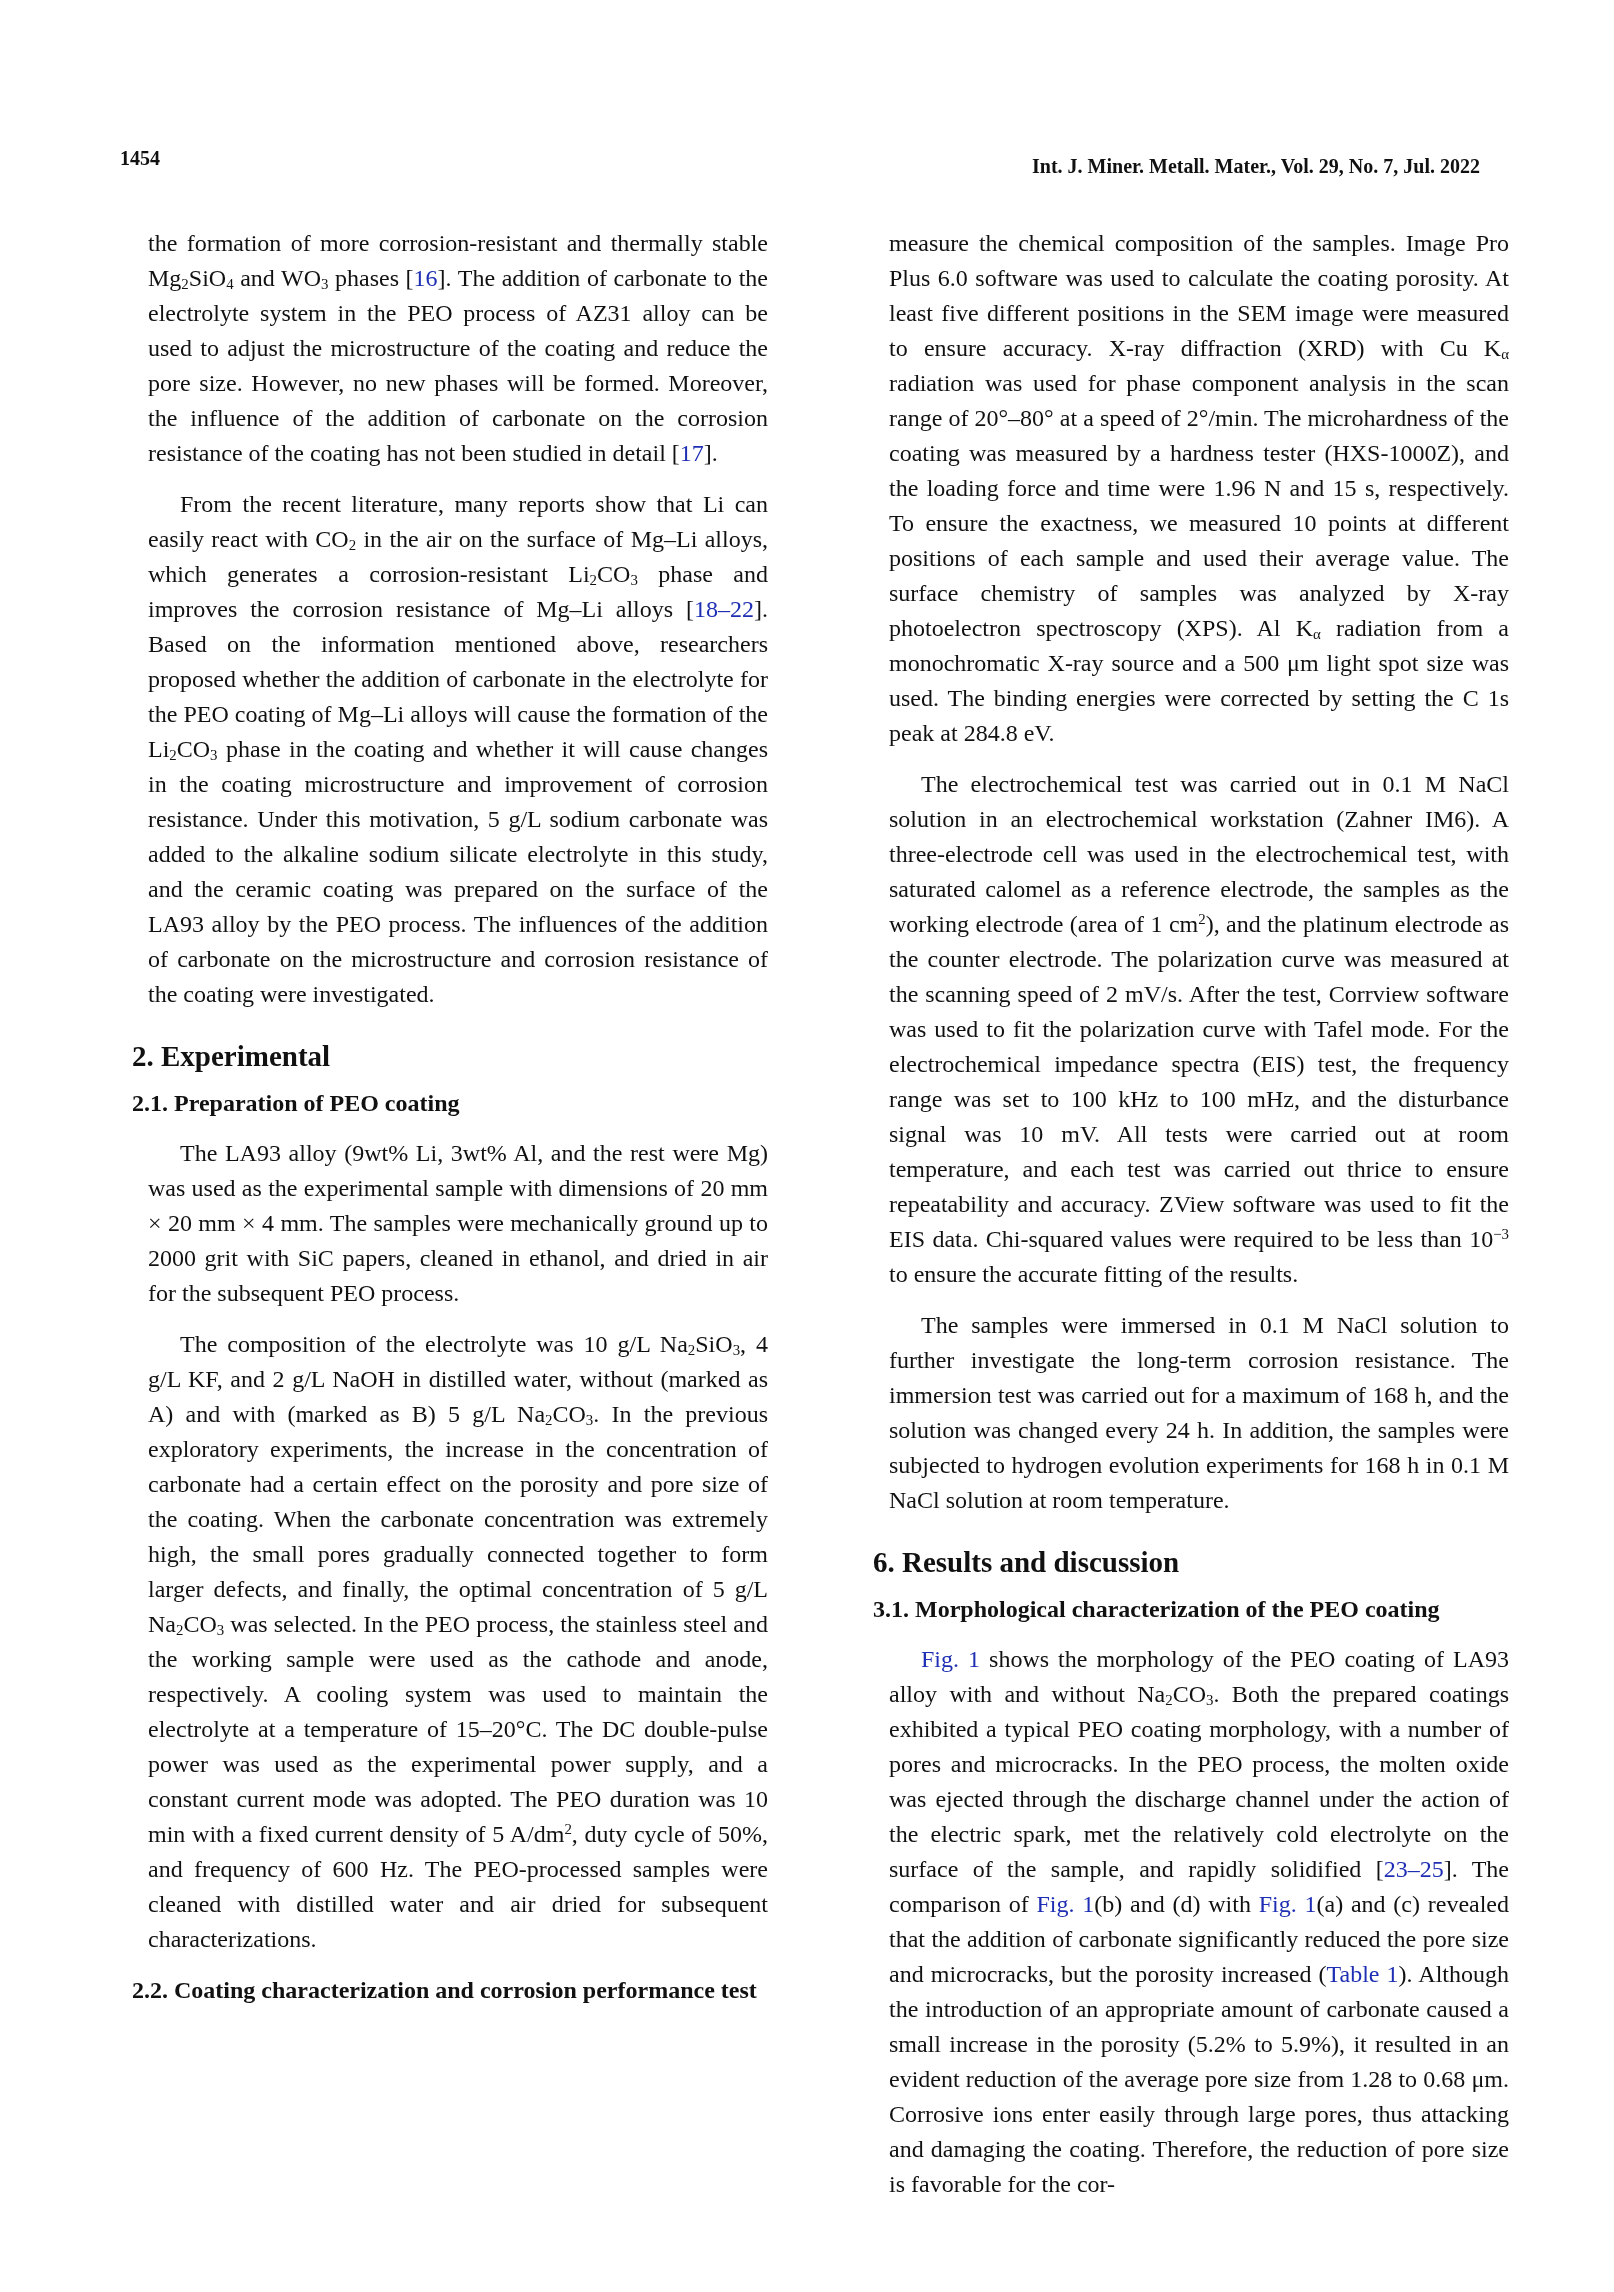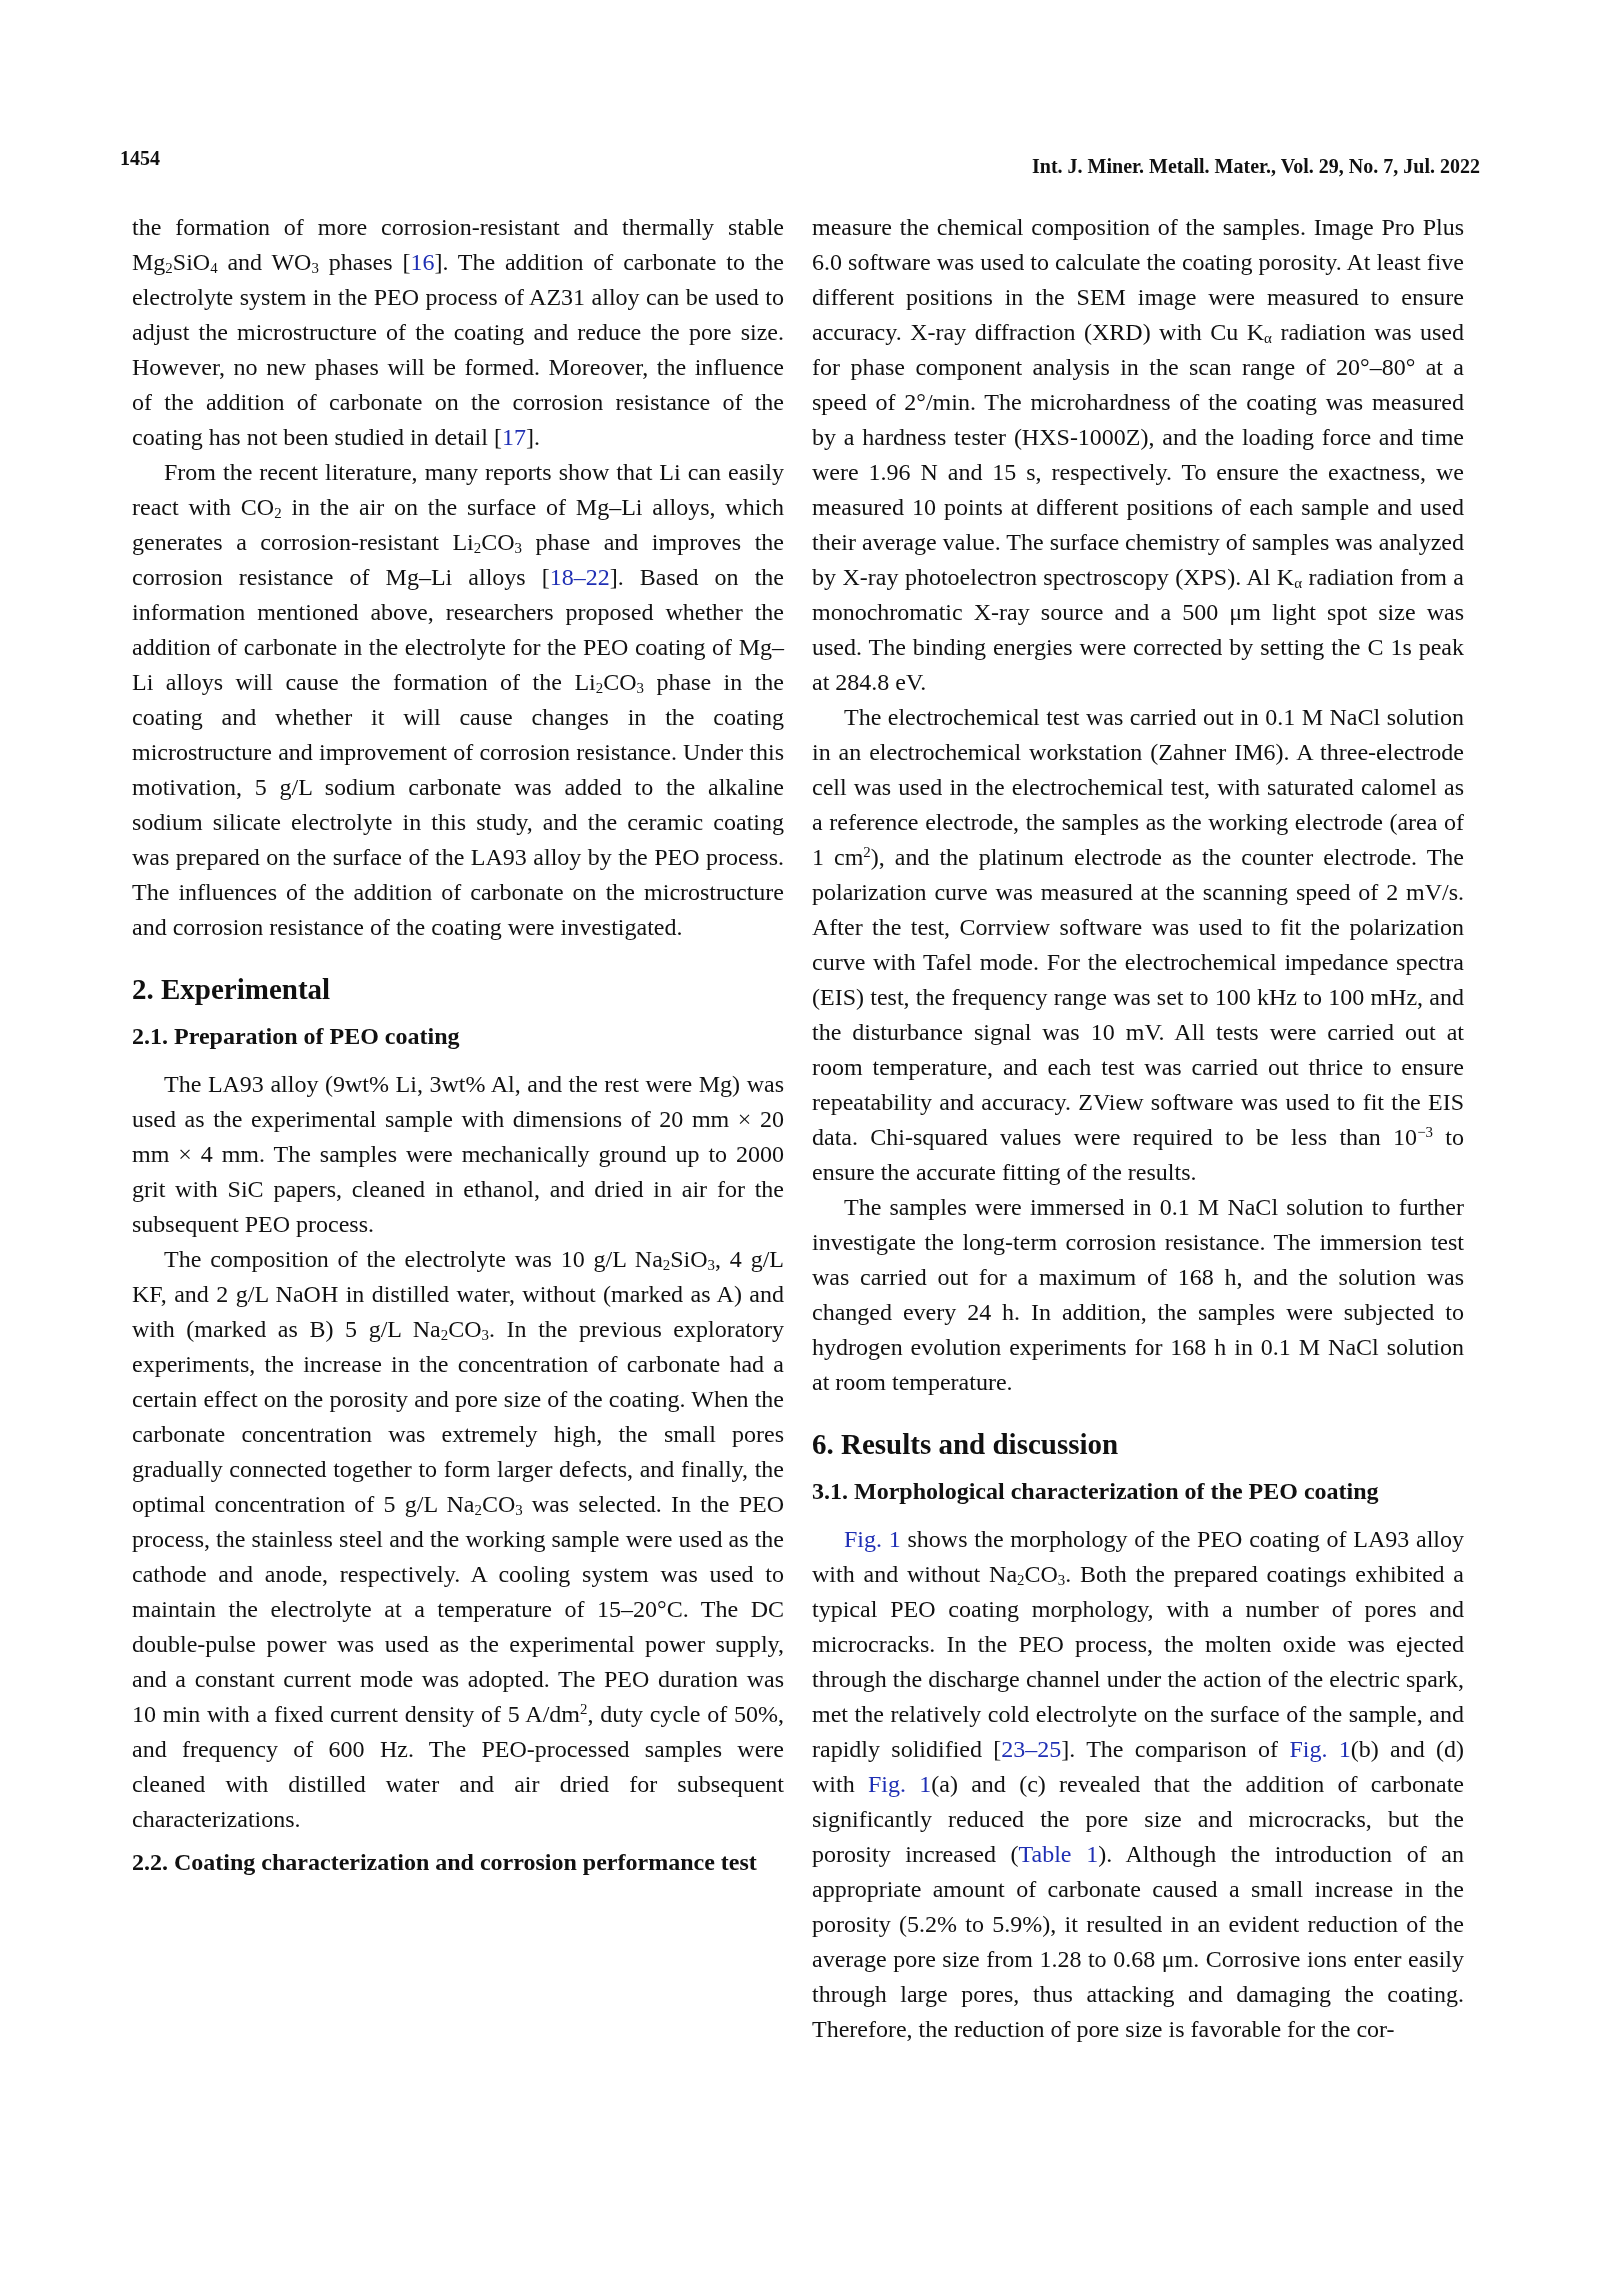--- a/index.html
+++ b/index.html
@@ -4,22 +4,22 @@
 <style>
   html, body { margin: 0; padding: 0; background: #ffffff; }
   body { width: 1614px; height: 2293px; position: relative; overflow: hidden;
          font-family: "Liberation Serif", "DejaVu Serif", serif; color: #111; }
   .header { position: absolute; top: 147px; left: 120px; width: 1360px; height: 33px;
             font-weight: bold; font-size: 20px; }
   .header .pn { position: absolute; left: 0; top: 0; }
   .header .jr { position: absolute; right: 0; top: 8px; }
   .col { position: absolute; top: 210px; width: 652px; font-size: 24px; line-height: 35px; text-align: justify; hyphens: none; }
   .col.left { left: 132px; }
-  .col.right { left: 812px; font-family: Liberation Serif, serif; }
-  .col p { margin: 0; }
+  .col.right { left: 873px; font-family: Liberation Serif, serif; }
+  .col p { margin: 16px; }
   .col p.ind { text-indent: 32px; }
   .col h2 { font-size: 29px; font-weight: bold; margin: 25.5px 0 11.8px 0; line-height: 37px; }
   .col h3 { font-size: 24px; font-weight: bold; margin: 3.9px 0 13.7px 0; line-height: 34px; }
   .col h3.just { text-align: justify; }
   .link { color: #1f2fb4; }
   sub { font-size: 0.62em; vertical-align: -0.22em; line-height: 0; }
   sup { font-size: 0.62em; vertical-align: 0.55em; line-height: 0; }
 </style>
 </head>
 <body>

